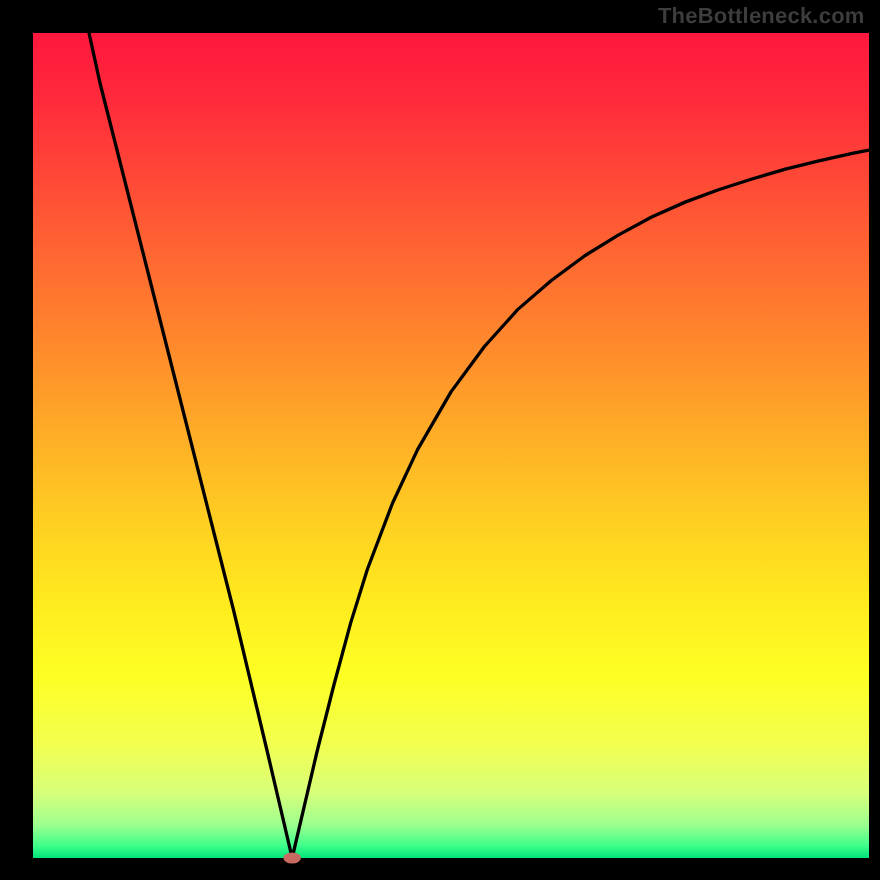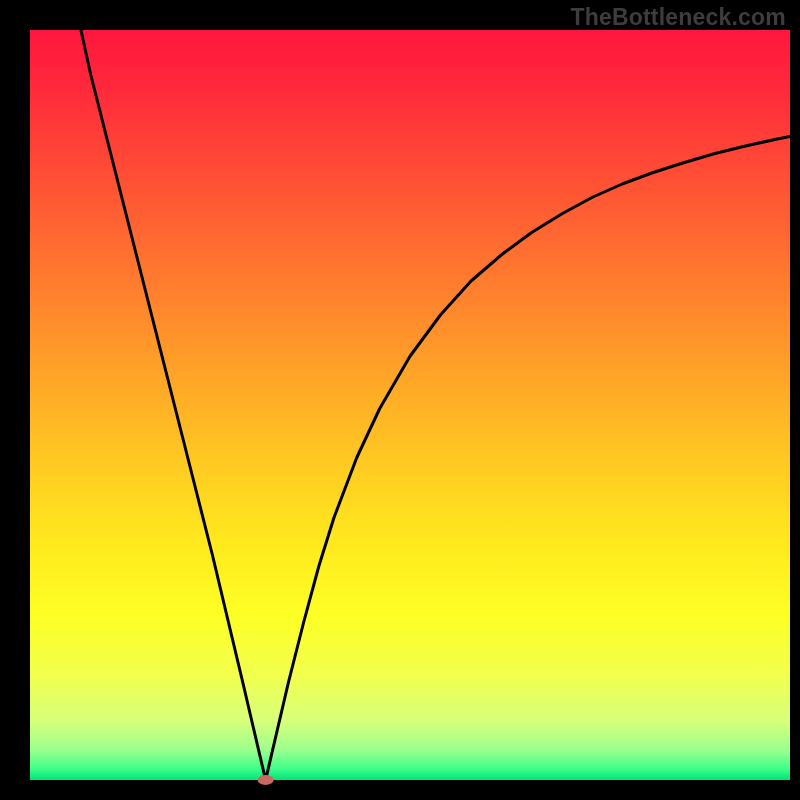--- a/index.html
+++ b/index.html
@@ -15,21 +15,21 @@
     position: relative;
     width: 800px;
     height: 800px;
     background: #000;
   }
   .watermark {
     position: absolute;
     top: 4px;
     right: 14px;
     color: #3d3d3d;
-    font-size: 23px;
+    font-size: 20px;
     font-weight: 600;
     letter-spacing: 0.2px;
     z-index: 20;
     user-select: none;
   }
   svg.chart {
     position: absolute;
     left: 0;
     top: 0;
     width: 800px;

